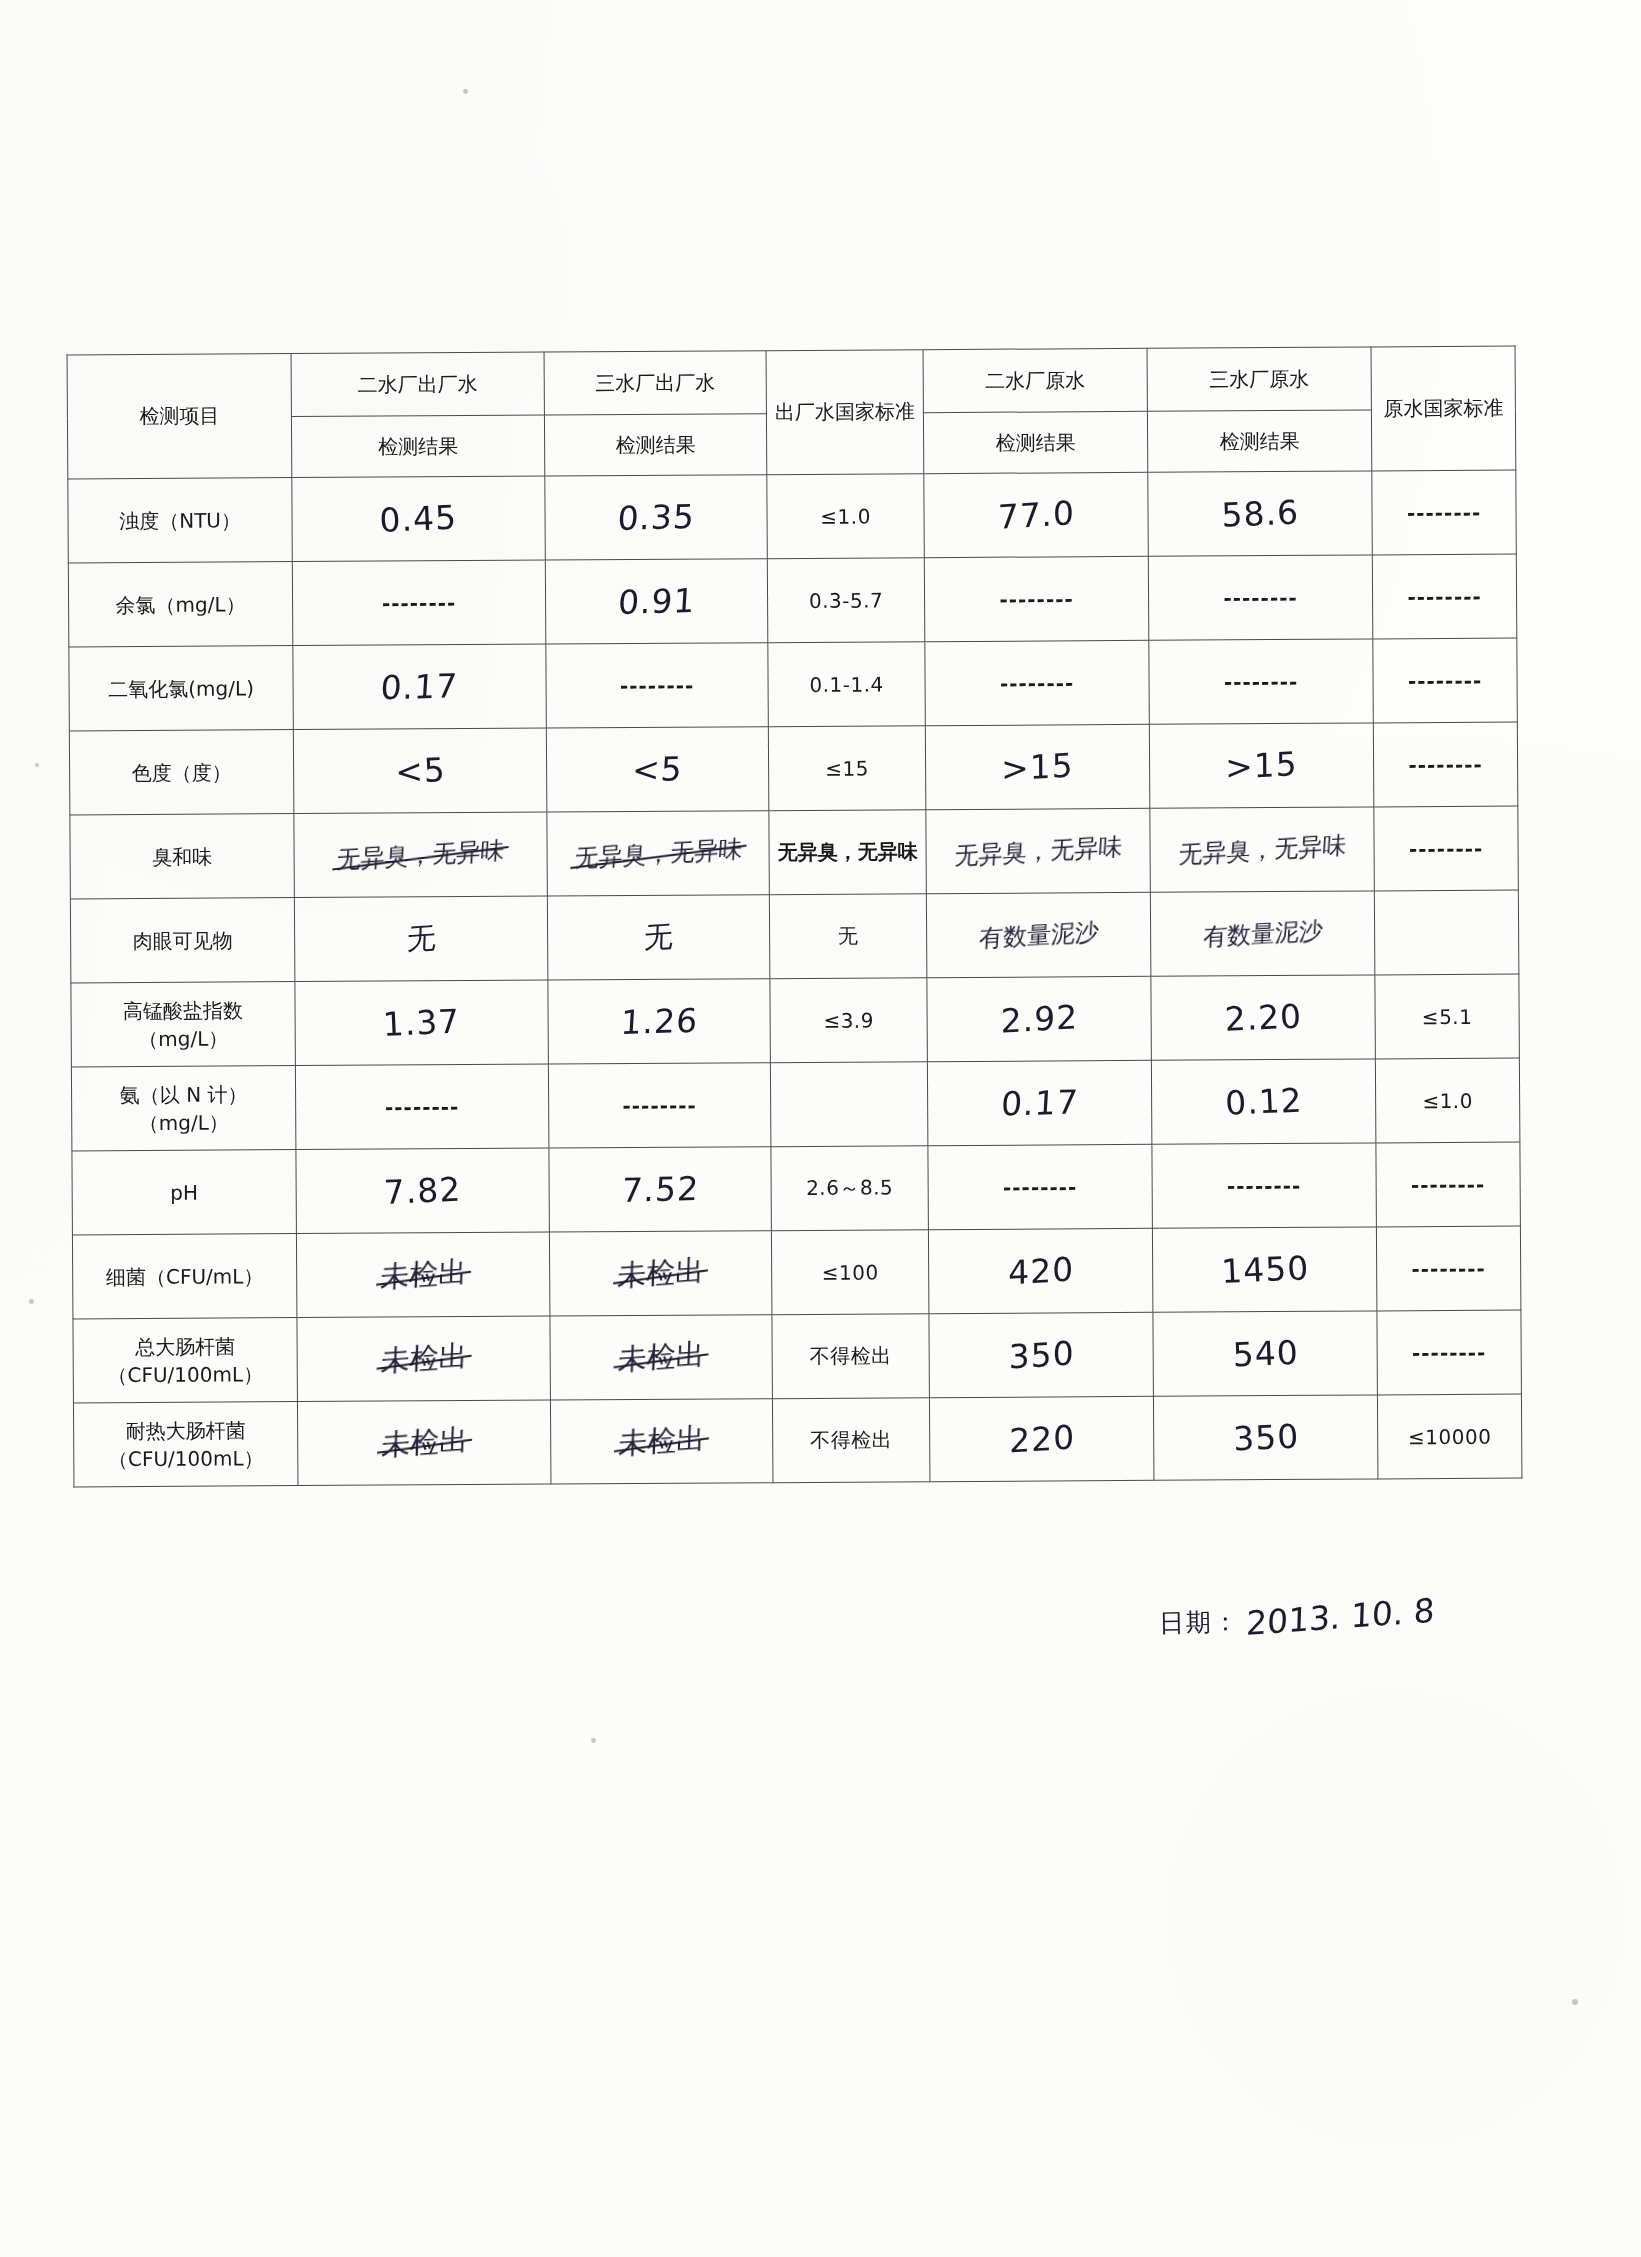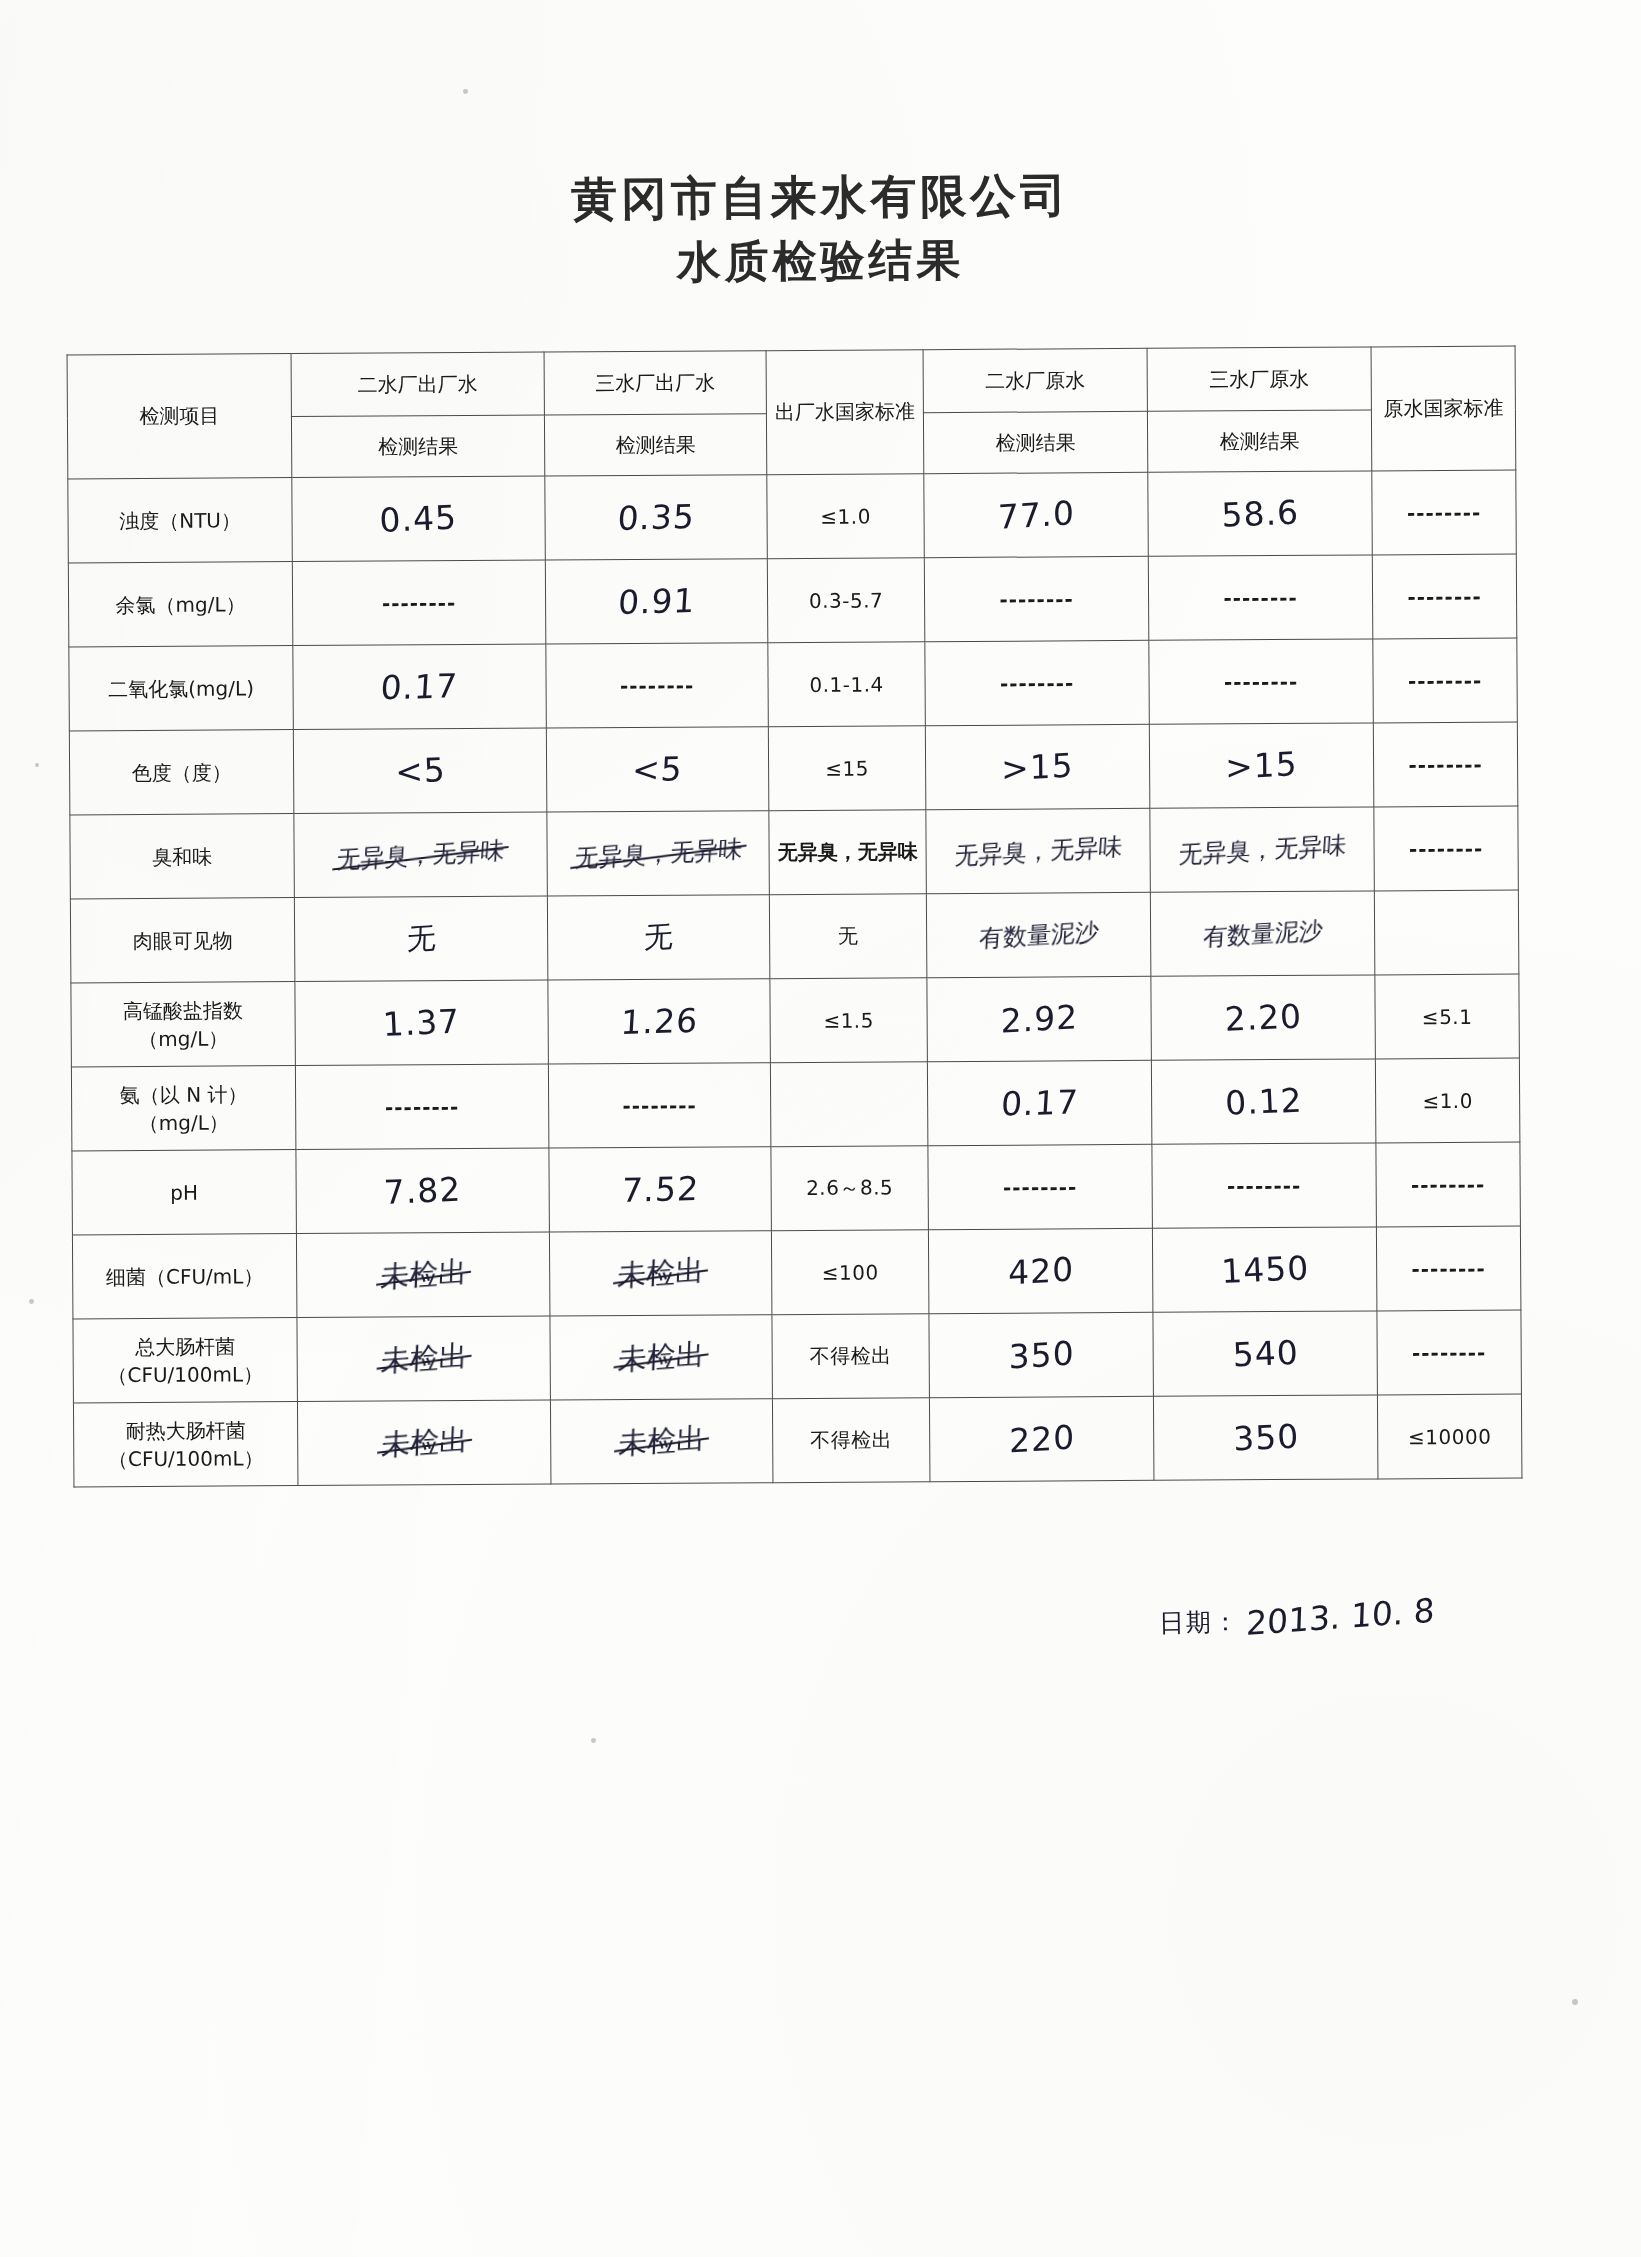--- a/index.html
+++ b/index.html
@@ -199,24 +199,20 @@
   }
 </style>
 </head>
 <body>
 
 <div class="page">
   <div class="scan-noise"></div>
 
   <div class="content">
 
-    <div class="title-block">
-      <div class="title-main">黄冈市自来水有限公司</div>
-      <div class="title-sub">水质检验结果</div>
-    </div>
 
     <div class="table-wrap">
       <table class="report">
         <colgroup>
           <col class="c-item">
             <col class="c-p2o">
             <col class="c-p3o">
             <col class="c-std1">
           <col class="c-p2r">
             <col class="c-p3r">
@@ -301,21 +297,21 @@
             <td></td>
           </tr>
 
           <tr class="datarow">
             <td class="row-item">
               <span class="two-line">高锰酸盐指数</span>
               <span class="two-line">（mg/L）</span>
             </td>
             <td><span class="hand">1.37</span></td>
             <td><span class="hand s2">1.26</span></td>
-            <td class="std">≤1.5</td>
+            <td class="std">≤3.9</td>
             <td><span class="hand s3">2.92</span></td>
             <td><span class="hand">2.20</span></td>
             <td class="std">≤5.1</td>
           </tr>
 
           <tr class="datarow">
             <td class="row-item">
               <span class="two-line">氨（以 N 计）</span>
               <span class="two-line">（mg/L）</span>
             </td>

